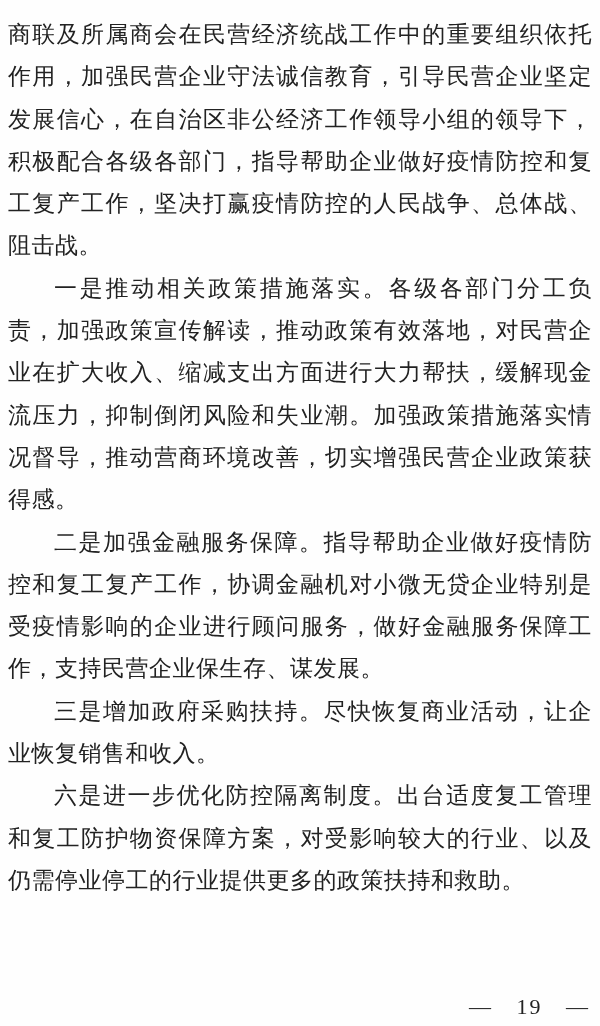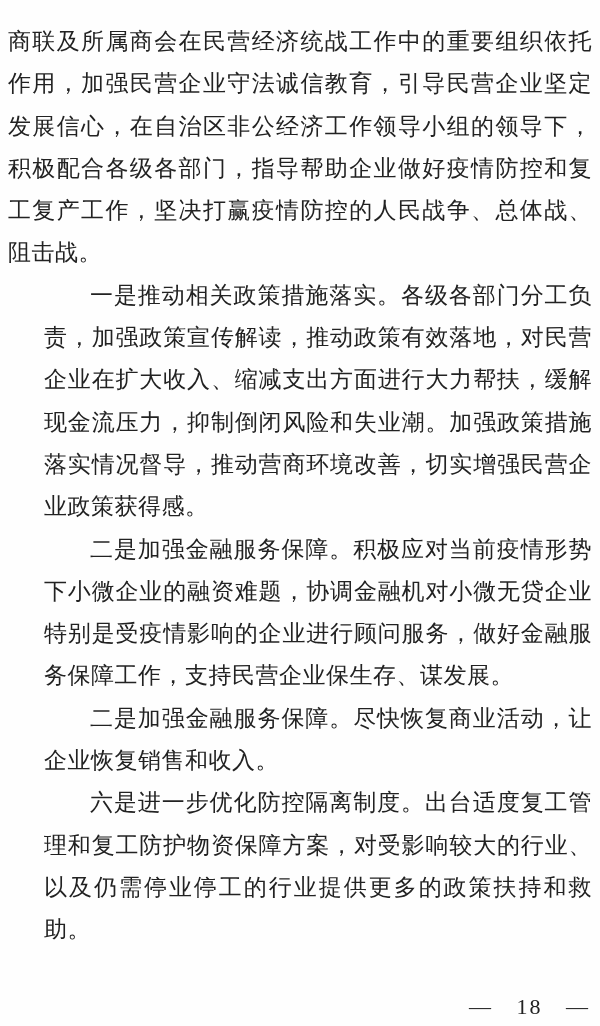--- a/index.html
+++ b/index.html
@@ -12,53 +12,52 @@
     position: relative;
     overflow: hidden;
     background: #fefefe;
     color: #222222;
     font-family: "Liberation Serif", "DejaVu Serif", serif;
   }
   .page {
     box-sizing: border-box;
     width: 600px;
     height: 1026px;
-    padding: 21px 8px 0 8px;
+    padding: 14px 8px 0 8px;
     position: relative;
   }
   .content p {
     margin: 0;
     font-size: 23px;
     line-height: 42.3px;
     text-align: justify;
     text-justify: inter-character;
     letter-spacing: 0.5px;
     word-break: break-all;
   }
   .content p.indent {
     text-indent: 2em;
-    margin-left: 36px;
   }
   .footer {
     position: absolute;
     right: 10px;
     bottom: 6px;
     font-size: 22px;
     letter-spacing: 2px;
     word-spacing: 16px;
     color: #222222;
     white-space: nowrap;
   }
 </style>
 </head>
 <body>
 
 <div class="page">
   <div class="content">
     <p>商联及所属商会在民营经济统战工作中的重要组织依托作用，加强民营企业守法诚信教育，引导民营企业坚定发展信心，在自治区非公经济工作领导小组的领导下，积极配合各级各部门，指导帮助企业做好疫情防控和复工复产工作，坚决打赢疫情防控的人民战争、总体战、阻击战。</p>
     <p class="indent">一是推动相关政策措施落实。各级各部门分工负责，加强政策宣传解读，推动政策有效落地，对民营企业在扩大收入、缩减支出方面进行大力帮扶，缓解现金流压力，抑制倒闭风险和失业潮。加强政策措施落实情况督导，推动营商环境改善，切实增强民营企业政策获得感。</p>
-    <p class="indent">二是加强金融服务保障。积极应对当前疫情形势下小微企业的融资难题，协调金融机对小微无贷企业特别是受疫情影响的企业进行顾问服务，做好金融服务保障工作，支持民营企业保生存、谋发展。</p>
-    <p class="indent">二是加强金融服务保障。尽快恢复商业活动，让企业恢复销售和收入。</p>
+    <p class="indent">二是加强金融服务保障。指导帮助企业做好疫情防控和复工复产工作，协调金融机对小微无贷企业特别是受疫情影响的企业进行顾问服务，做好金融服务保障工作，支持民营企业保生存、谋发展。</p>
+    <p class="indent">三是增加政府采购扶持。尽快恢复商业活动，让企业恢复销售和收入。</p>
     <p class="indent">六是进一步优化防控隔离制度。出台适度复工管理和复工防护物资保障方案，对受影响较大的行业、以及仍需停业停工的行业提供更多的政策扶持和救助。</p>
   </div>
 
-  <div class="footer">— 18 —</div>
+  <div class="footer">— 19 —</div>
 </div>
 
 </body></html>

